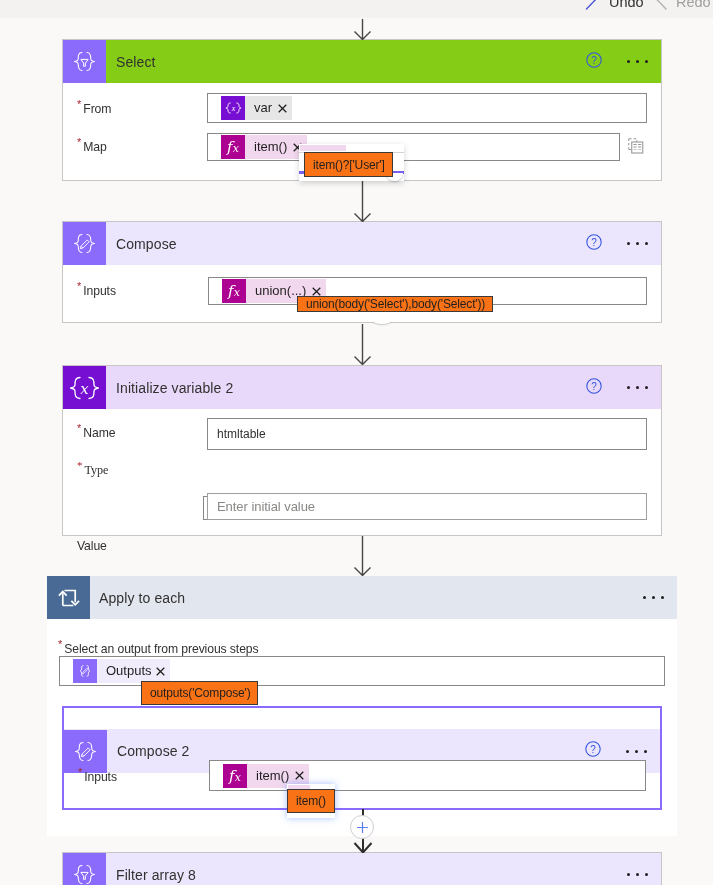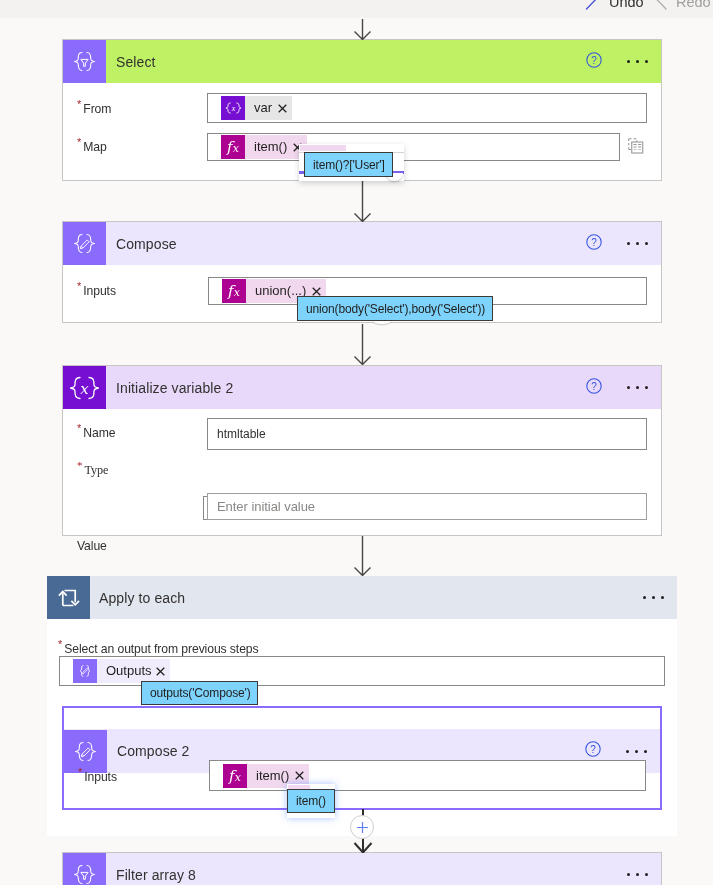--- a/index.html
+++ b/index.html
@@ -39,21 +39,21 @@
   .chip{display:flex;align-items:center;height:24px;box-sizing:border-box;}
   .chip .cico{width:24px;height:24px;flex:0 0 24px;display:flex;align-items:center;justify-content:center;}
   .chip .ctxt{font-size:13px;color:#201f1e;padding:0 4px 0 9px;line-height:24px;}
   .chip .cx{display:flex;align-items:center;padding-right:5px;padding-left:2px;}
 
   .popup{position:absolute;background:#fff;box-shadow:0 1.6px 6px rgba(0,0,0,.18);z-index:40;}
   .popup-chipstrip{position:absolute;background:#f1d8ee;}
   .popup-line{position:absolute;left:0;width:100%;height:1px;background:#d6d4d2;}
   .popup-focus{position:absolute;left:0;width:100%;height:3px;background:#7b5ff0;}
   .popup-beak{position:absolute;right:1px;bottom:0px;width:17px;height:8px;background:#fff;border-radius:0 0 50% 50%/0 0 100% 100%;box-shadow:0 1px 2px rgba(0,0,0,.22);}
-  .tooltip{position:absolute;background:#7dd3fc;border:1px solid #3b3a39;font-size:12px;color:#201f1e;
+  .tooltip{position:absolute;background:#f97316;border:1px solid #3b3a39;font-size:12px;color:#201f1e;
            box-sizing:border-box;display:flex;align-items:center;padding:0 8px;z-index:60;white-space:nowrap;letter-spacing:-0.15px;}
 
   .arrow{position:absolute;z-index:5;}
 </style>
 </head>
 <body>
 
 <div class="canvas" id="canvas">
   <div class="topstrip"></div>
 
@@ -70,21 +70,21 @@
       </svg>
       <span>Redo</span>
     </div>
   </div>
 
   <svg class="arrow" style="left:353px;top:19px;" width="19" height="21">
     <path d="M9.5 0 L9.5 20 M1.5 12.5 L9.5 20.5 L17.5 12.5" stroke="#484644" stroke-width="1.4" fill="none"></path>
   </svg>
 
   <div class="card" style="left:62px;top:39px;width:600px;height:142px;">
-    <div class="cardhdr" style="background:#bef264;align-items:center;">
+    <div class="cardhdr" style="background:#84cc16;align-items:center;">
       <div class="iconbox" style="background:#8a6bfc;">
         <svg width="23" height="21" viewBox="0 0 46 42">
           <path d="M18.0 3.0 C10.5 3.0 10.5 9.5 10.5 15.0 C10.5 18.7 9.0 20.3 2.5 21.0 C9.0 21.7 10.5 23.3 10.5 27.0 C10.5 32.5 10.5 39.0 18.0 39.0" stroke="#fff" stroke-width="2.1" fill="none" stroke-linecap="round"></path>
           <path d="M28.0 3.0 C35.5 3.0 35.5 9.5 35.5 15.0 C35.5 18.7 37.0 20.3 43.5 21.0 C37.0 21.7 35.5 23.3 35.5 27.0 C35.5 32.5 35.5 39.0 28.0 39.0" stroke="#fff" stroke-width="2.1" fill="none" stroke-linecap="round"></path>
           <path d="M15.7 16.8 L30.3 16.8 L24.7 24.2 L24.7 30.6 L21.3 30.6 L21.3 24.2 Z" stroke="#fff" stroke-width="2.0" fill="none" stroke-linejoin="round"></path>
         </svg>
       </div>
       <div class="cardtitle">Select</div>
       <div class="hdr-right">
         <span class="helpic">
@@ -210,21 +210,21 @@
                 <path d="M0.7 0.7 L8.3 8.3 M8.3 0.7 L0.7 8.3" stroke="#201f1e" stroke-width="1.25"></path>
               </svg>
             </span>
         </span>
       </div>
     </div>
   </div>
   <div class="popup" style="left:297px;top:296px;width:196px;height:25px;background:transparent;box-shadow:none;">
     <div class="popup-beak" style="right:auto;left:76px;bottom:-3px;width:18px;height:3px;box-shadow:0 1px 1.5px rgba(0,0,0,.2);"></div>
   </div>
-  <div class="tooltip" style="left:297px;top:296px;width:196px;height:25px;">
+  <div class="tooltip" style="left:297px;top:296px;width:196px;height:16px;">
     <span>union(body('Select'),body('Select'))</span>
   </div>
 
   <svg class="arrow" style="left:353px;top:324px;" width="19" height="41">
     <path d="M9.5 0 L9.5 40 M1.5 32.5 L9.5 40.5 L17.5 32.5" stroke="#484644" stroke-width="1.4" fill="none"></path>
   </svg>
 
   <div class="card" style="left:62px;top:365px;width:600px;height:171px;">
     <div class="cardhdr" style="background:#e8d8fa;">
       <div class="iconbox" style="background:#760fd2;">

